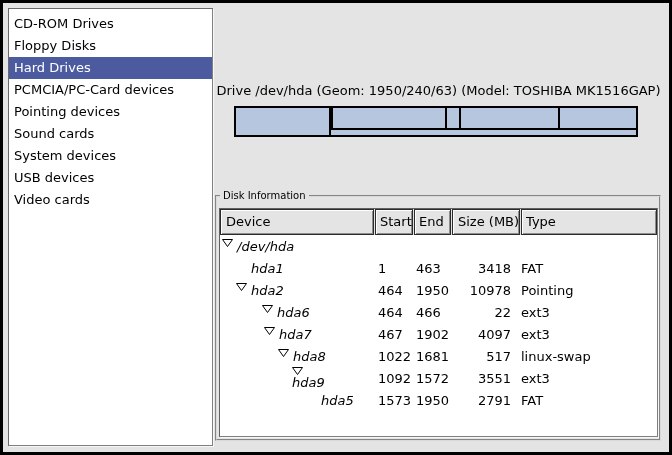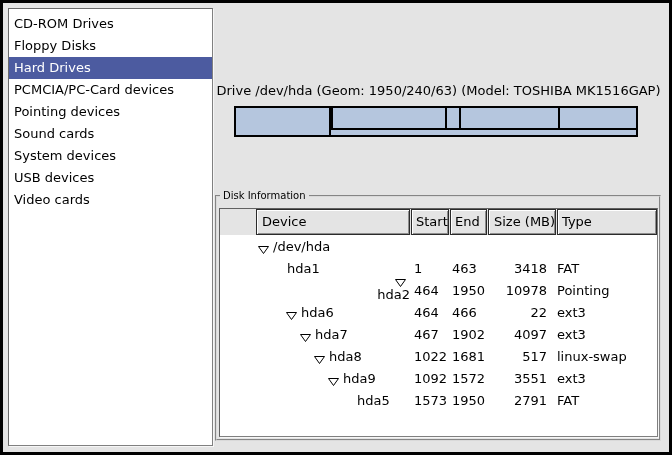--- a/index.html
+++ b/index.html
@@ -74,28 +74,28 @@
     background:var(--window-bg);
     border:1px solid #2b2b2b;
     box-shadow:inset 1px 1px 0 #ffffff, inset -1px -1px 0 #8e8e8e;
     margin-right:1px;
     white-space:nowrap;overflow:hidden;
     cursor:default;
   }
   .tbody{background:#fff;}
   .tr{display:flex;height:22px;align-items:center;}
   .td{white-space:nowrap;overflow:visible;}
-  .col0{width:154px;flex:0 0 auto;margin-left:36px;}
+  .col0{width:154px;flex:0 0 auto;}
   .col1{width:38px;flex:0 0 auto;padding-left:4px;}
   .col2{width:37px;flex:0 0 auto;padding-left:4px;}
   .col3{width:68px;flex:0 0 auto;text-align:right;padding-right:6px;}
   .col4{flex:1;padding-left:4px;}
   .th.col3{text-align:left;padding-right:0;}
   .th.col4{margin-right:0;}
-  .td.col0{display:flex;align-items:flex-end;}
+  .td.col0{display:flex;align-items:flex-start;font-style:italic;}
   .expander{flex:0 0 auto;margin-right:4px;}
   .expander-spacer{flex:0 0 auto;width:15px;height:1px;}
   .dev-name{white-space:nowrap;}
 </style>
 </head>
 <body>
 
 <div class="window">
 
   <div class="sidebar">
@@ -154,33 +154,33 @@
           <div class="td col0" style="padding-left: 16px;">
             <span class="expander-spacer"></span>
             <span class="dev-name">hda1</span>
           </div>
           <div class="td col1">1</div>
           <div class="td col2">463</div>
           <div class="td col3">3418</div>
           <div class="td col4">FAT</div>
         </div>
         <div class="tr">
-          <div class="td col0" style="padding-left: 16px; flex-direction: column;">
+          <div class="td col0" style="padding-left: 16px;">
             <svg class="expander" width="11" height="8" viewBox="0 0 11 8">
               <polygon points="0.5,0.5 10.5,0.5 5.5,7.5" fill="#ffffff" stroke="#000000" stroke-width="1"></polygon>
             </svg>
             <span class="dev-name">hda2</span>
           </div>
           <div class="td col1">464</div>
           <div class="td col2">1950</div>
           <div class="td col3">10978</div>
           <div class="td col4">Pointing</div>
         </div>
         <div class="tr">
-          <div class="td col0" style="padding-left: 30px;">
+          <div class="td col0" style="padding-left: 42px;">
             <svg class="expander" width="11" height="8" viewBox="0 0 11 8">
               <polygon points="0.5,0.5 10.5,0.5 5.5,7.5" fill="#ffffff" stroke="#000000" stroke-width="1"></polygon>
             </svg>
             <span class="dev-name">hda6</span>
           </div>
           <div class="td col1">464</div>
           <div class="td col2">466</div>
           <div class="td col3">22</div>
           <div class="td col4">ext3</div>
         </div>
@@ -202,21 +202,21 @@
               <polygon points="0.5,0.5 10.5,0.5 5.5,7.5" fill="#ffffff" stroke="#000000" stroke-width="1"></polygon>
             </svg>
             <span class="dev-name">hda8</span>
           </div>
           <div class="td col1">1022</div>
           <div class="td col2">1681</div>
           <div class="td col3">517</div>
           <div class="td col4">linux-swap</div>
         </div>
         <div class="tr">
-          <div class="td col0" style="padding-left: 72px;">
+          <div class="td col0" style="padding-left: 72px; flex-direction: column;">
             <svg class="expander" width="11" height="8" viewBox="0 0 11 8">
               <polygon points="0.5,0.5 10.5,0.5 5.5,7.5" fill="#ffffff" stroke="#000000" stroke-width="1"></polygon>
             </svg>
             <span class="dev-name">hda9</span>
           </div>
           <div class="td col1">1092</div>
           <div class="td col2">1572</div>
           <div class="td col3">3551</div>
           <div class="td col4">ext3</div>
         </div>

